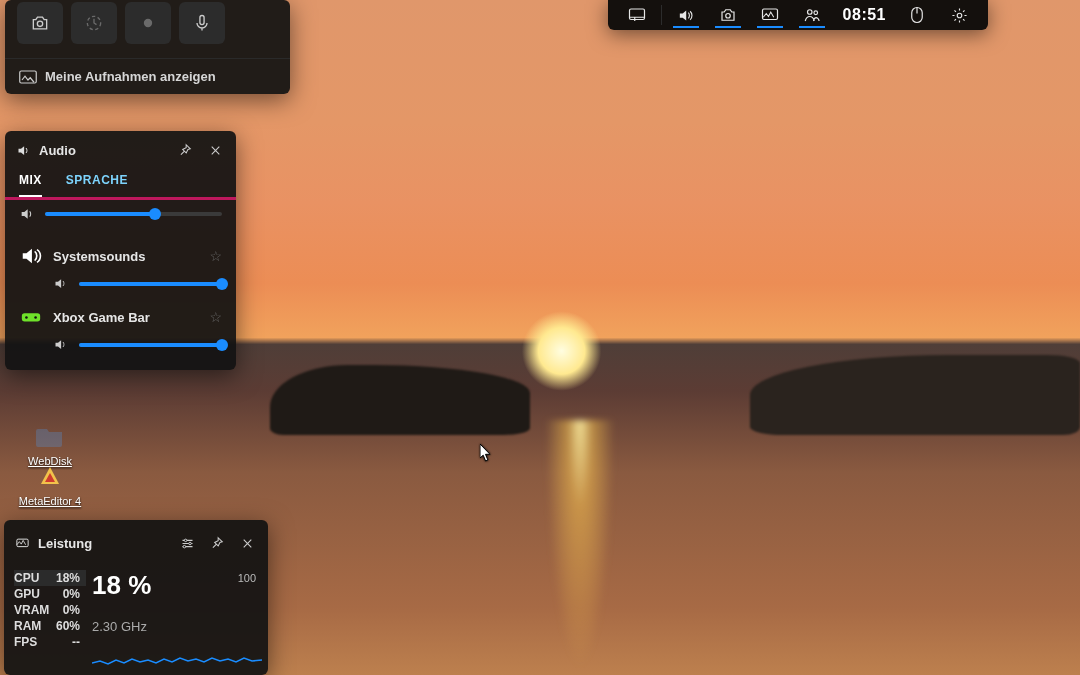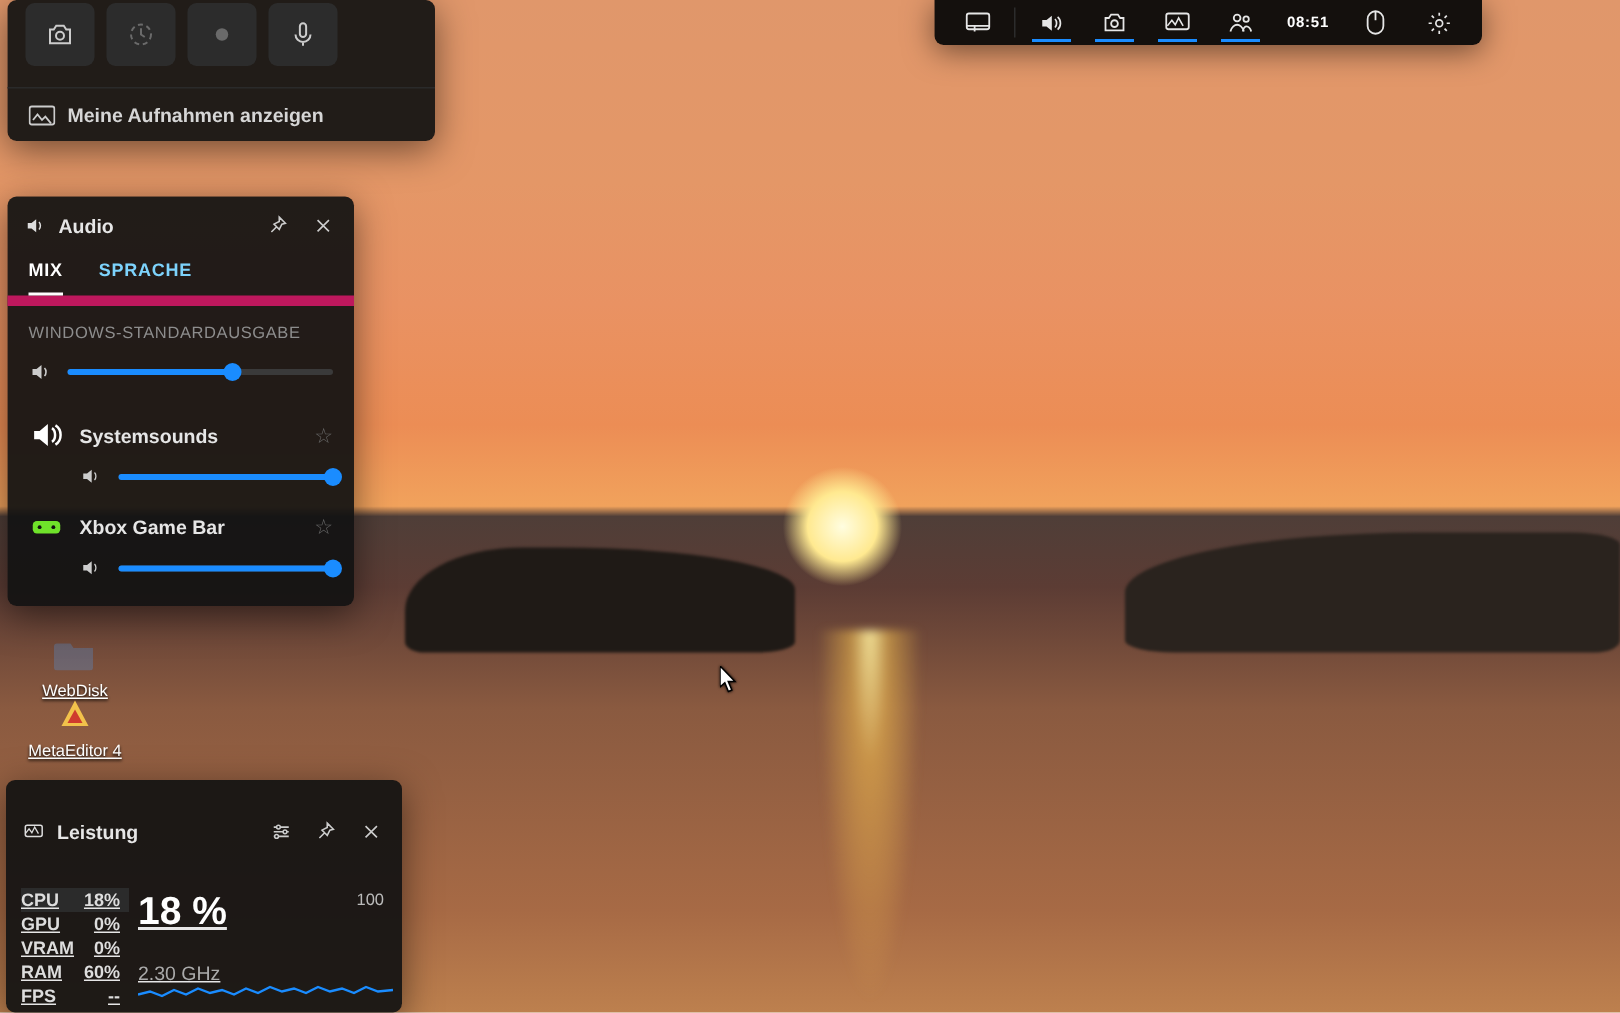--- a/index.html
+++ b/index.html
@@ -64,21 +64,21 @@
   
   .audio { left: 5px; top: 131px; width: 231px; padding-bottom: 12px; }
   .widget-title {
     display: flex; align-items: center; gap: 8px;
     padding: 8px 10px 6px; font-weight: 700; font-size: 13px;
   }
   .widget-title .spacer { flex: 1; }
   .title-ico { width: 16px; height: 16px; display: grid; place-items: center; color: #ddd; }
   .title-btn { width: 22px; height: 22px; display: grid; place-items: center; color: #ccc; cursor: pointer; }
 
-  .tabs { display: flex; gap: 24px; padding: 0 14px; border-bottom: 7px solid #be185d; }
+  .tabs { display: flex; gap: 24px; padding: 0 14px; border-bottom: 3px solid #be185d; }
   .tab { padding: 6px 0 8px; font-size: 12px; font-weight: 800; letter-spacing: .5px; color: #7dd3fc; cursor: pointer; border-bottom: 2px solid transparent; }
   .tab.active { color: #fff; border-bottom-color: #fff; }
 
   .section-label { padding: 12px 14px 6px; font-size: 11px; letter-spacing: .4px; color: #8d8d8d; }
   .device-row {
     display: flex; align-items: center; justify-content: space-between;
     padding: 4px 14px 6px; color: #e6e6e6; font-size: 13px; cursor: pointer;
   }
   .chev { color: #ccc; }
 
@@ -105,22 +105,22 @@
 
   
   .desk-ico {
     position: absolute; width: 80px; text-align: center; color: #fff;
     font-size: 11px; text-shadow: 0 1px 2px #000; text-decoration: underline;
   }
   .desk-ico .di { width: 32px; height: 32px; margin: 0 auto 3px; display: grid; place-items: center; }
 
   
   .perf { left: 4px; top: 520px; width: 264px; height: 155px; }
-  .perf .widget-title { padding: 23px 10px; }
-  .perf-body { display: flex; text-decoration: underline; }
+  .perf .widget-title { padding: 12px 10px; }
+  .perf-body { display: flex; }
   .stat-col { width: 82px; padding: 4px 0 0 10px; font-size: 12px; }
   .stat-row { display: flex; justify-content: space-between; padding: 1px 6px 1px 0; font-weight: 600; }
   .stat-row.sel { background: #2b2b2b; }
   .stat-row .stat-name { color: #ddd; }
   .stat-row .stat-val  { color: #ddd; }
   .graph-col { flex: 1; padding: 4px 12px 0 6px; position: relative; }
   .big-pct { font-size: 26px; font-weight: 800; color: #fff; }
   .y-max { position: absolute; right: 12px; top: 6px; font-size: 11px; color: #bbb; }
   .ghz { font-size: 13px; color: #aaa; margin-top: 18px; }
   .spark { position: absolute; left: 88px; right: 12px; bottom: 6px; height: 24px; }
@@ -136,21 +136,21 @@
   .cb-btn {
     width: 42px; display: grid; place-items: center; color: #e6e6e6;
     cursor: pointer; position: relative;
   }
   .cb-btn.accent::after {
     content: ""; position: absolute; left: 8px; right: 8px; bottom: 2px;
     height: 2px; background: #1a8cff;
   }
   .cb-time {
     display: grid; place-items: center; padding: 0 10px;
-    font-weight: 800; font-size: 10px; letter-spacing: .5px; color: #fff;
+    font-weight: 800; font-size: 16px; letter-spacing: .5px; color: #fff;
     cursor: default;
   }
   .cb-sep { width: 1px; margin: 5px 3px; background: #2c2c2c; }
 
   svg { display: block; }
 </style>
 </head>
 <body>
 
 <div class="wallpaper"></div>
@@ -231,21 +231,20 @@
           <path stroke="currentColor" stroke-width="2" d="M5 5l14 14M19 5L5 19"></path>
         </svg>
     </span>
   </div>
 
   <div class="tabs">
     <div class="tab active">MIX</div>
     <div class="tab">SPRACHE</div>
   </div>
 
-  <div class="section-label">WINDOWS-STANDARDAUSGABE</div>
 
   <div class="master-slider">
     <span class="vol-ico">
       <svg width="16" height="16" viewBox="0 0 24 24">
           <path fill="currentColor" d="M4 9h4l5-4v14l-5-4H4z"></path>
           <path d="M16 8c2 2 2 6 0 8" fill="none" stroke="currentColor" stroke-width="1.6"></path>
         </svg>
     </span>
     <div class="slider">
       <div class="fill" style="width:62%;"></div>

